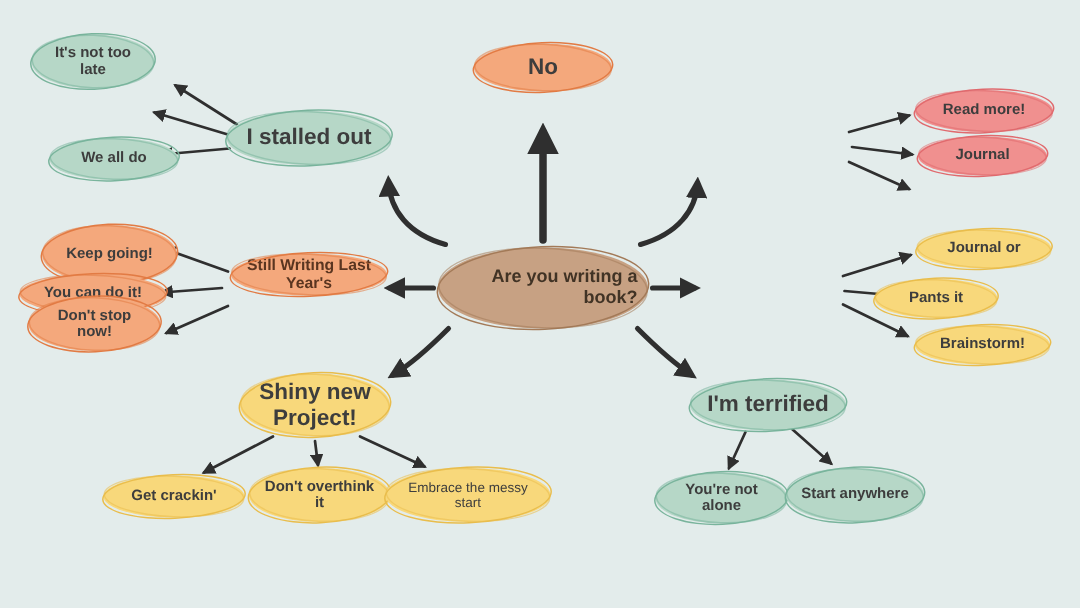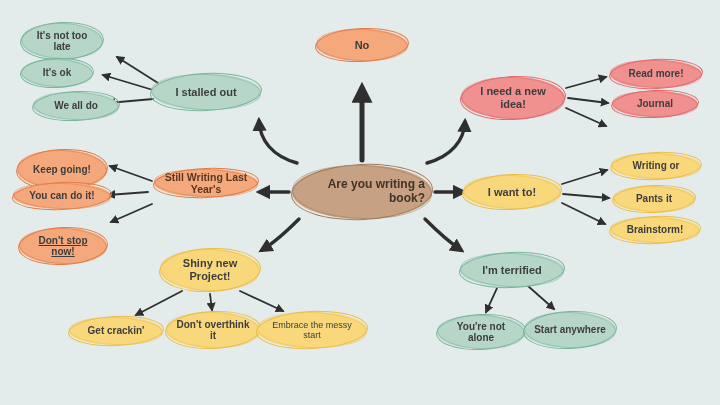--- a/index.html
+++ b/index.html
@@ -43,21 +43,21 @@
     border:1.2px solid var(--bc);
     opacity:.55;
     transform:rotate(2deg);
     pointer-events:none;
   }
   .green {--fill:#b6d7c7;--bc:#79b49c;}
   .pink  {--fill:#f0908f;--bc:#e06a6e;}
   .orange{--fill:#f4a87c;--bc:#e27b44;}
   .yellow{--fill:#f8d87b;--bc:#e9bd4c;}
   .tan   {--fill:#c7a183;--bc:#a37a58;}
-  .main{font-weight:bold;font-size:11px;}
+  .main{font-weight:bold;font-size:15px;}
   .center-node{font-weight:bold;font-size:12px;color:#413325;}
   .leaf{font-size:10px;font-weight:600;}
   .small{font-size:9px;font-weight:normal;}
 </style>
 </head>
 <body>
 
 <div class="canvas">
 
   <svg class="arrows" width="720" height="405" viewBox="0 0 720 405">
@@ -115,57 +115,48 @@
   <div class="node orange main" style="left:316px;top:29px;width:92px;height:32px;">
     <span>No</span>
   </div>
 
   <div class="node green main" style="left:151px;top:74px;width:110px;height:36px;">
     <span>I stalled out</span>
   </div>
   <div class="node green leaf" style="left:21px;top:23px;width:82px;height:36px;">
     <span>It's not too late</span>
   </div>
-  <div class="node green leaf" style="left:21px;top:59px;width:72px;height:28px;">
-    <span>It's ok</span>
-  </div>
   <div class="node green leaf" style="left:33px;top:92px;width:86px;height:28px;">
     <span>We all do</span>
   </div>
 
-  <div class="node pink main" style="left:461px;top:77px;width:104px;height:42px;">
-    <span>I need a new idea!</span>
-  </div>
   <div class="node pink leaf" style="left:612px;top:91px;width:86px;height:26px;">
     <span>Journal</span>
   </div>
   <div class="node pink leaf" style="left:610px;top:60px;width:92px;height:28px;">
     <span>Read more!</span>
   </div>
 
   <div class="node orange main" style="left:154px;top:169px;width:104px;height:28px;font-size:10.5px;color:#5a3520;">
     <span>Still Writing Last Year's</span>
   </div>
-  <div class="node orange leaf" style="left:17px;top:150px;width:90px;height:39px;text-align:center;">
+  <div class="node orange leaf" style="left:28px;top:150px;width:90px;height:39px;text-align:center;">
     <span>Keep going!</span>
   </div>
   <div class="node orange leaf" style="left:13px;top:183px;width:98px;height:26px;">
     <span>You can do it!</span>
   </div>
-  <div class="node orange leaf" style="left:19px;top:228px;width:88px;height:36px;text-decoration:underline;">
+  <div class="node orange leaf" style="left:19px;top:198px;width:88px;height:36px;">
     <span>Don't stop now!</span>
   </div>
 
-  <div class="node yellow main" style="left:463px;top:175px;width:98px;height:34px;">
-    <span>I want to!</span>
+  <div class="node yellow leaf" style="left:611px;top:153px;width:90px;height:26px;">
+    <span>Journal or</span>
   </div>
-  <div class="node yellow leaf" style="left:611px;top:153px;width:90px;height:26px;">
-    <span>Writing or</span>
-  </div>
-  <div class="node yellow leaf" style="left:613px;top:186px;width:82px;height:26px;">
+  <div class="node yellow leaf" style="left:583px;top:186px;width:82px;height:26px;">
     <span>Pants it</span>
   </div>
   <div class="node yellow leaf" style="left:610px;top:217px;width:90px;height:26px;justify-content:center;">
     <span>Brainstorm!</span>
   </div>
 
   <div class="node yellow main" style="left:160px;top:249px;width:100px;height:42px;">
     <span>Shiny new Project!</span>
   </div>
   <div class="node yellow leaf" style="left:69px;top:317px;width:94px;height:28px;">

